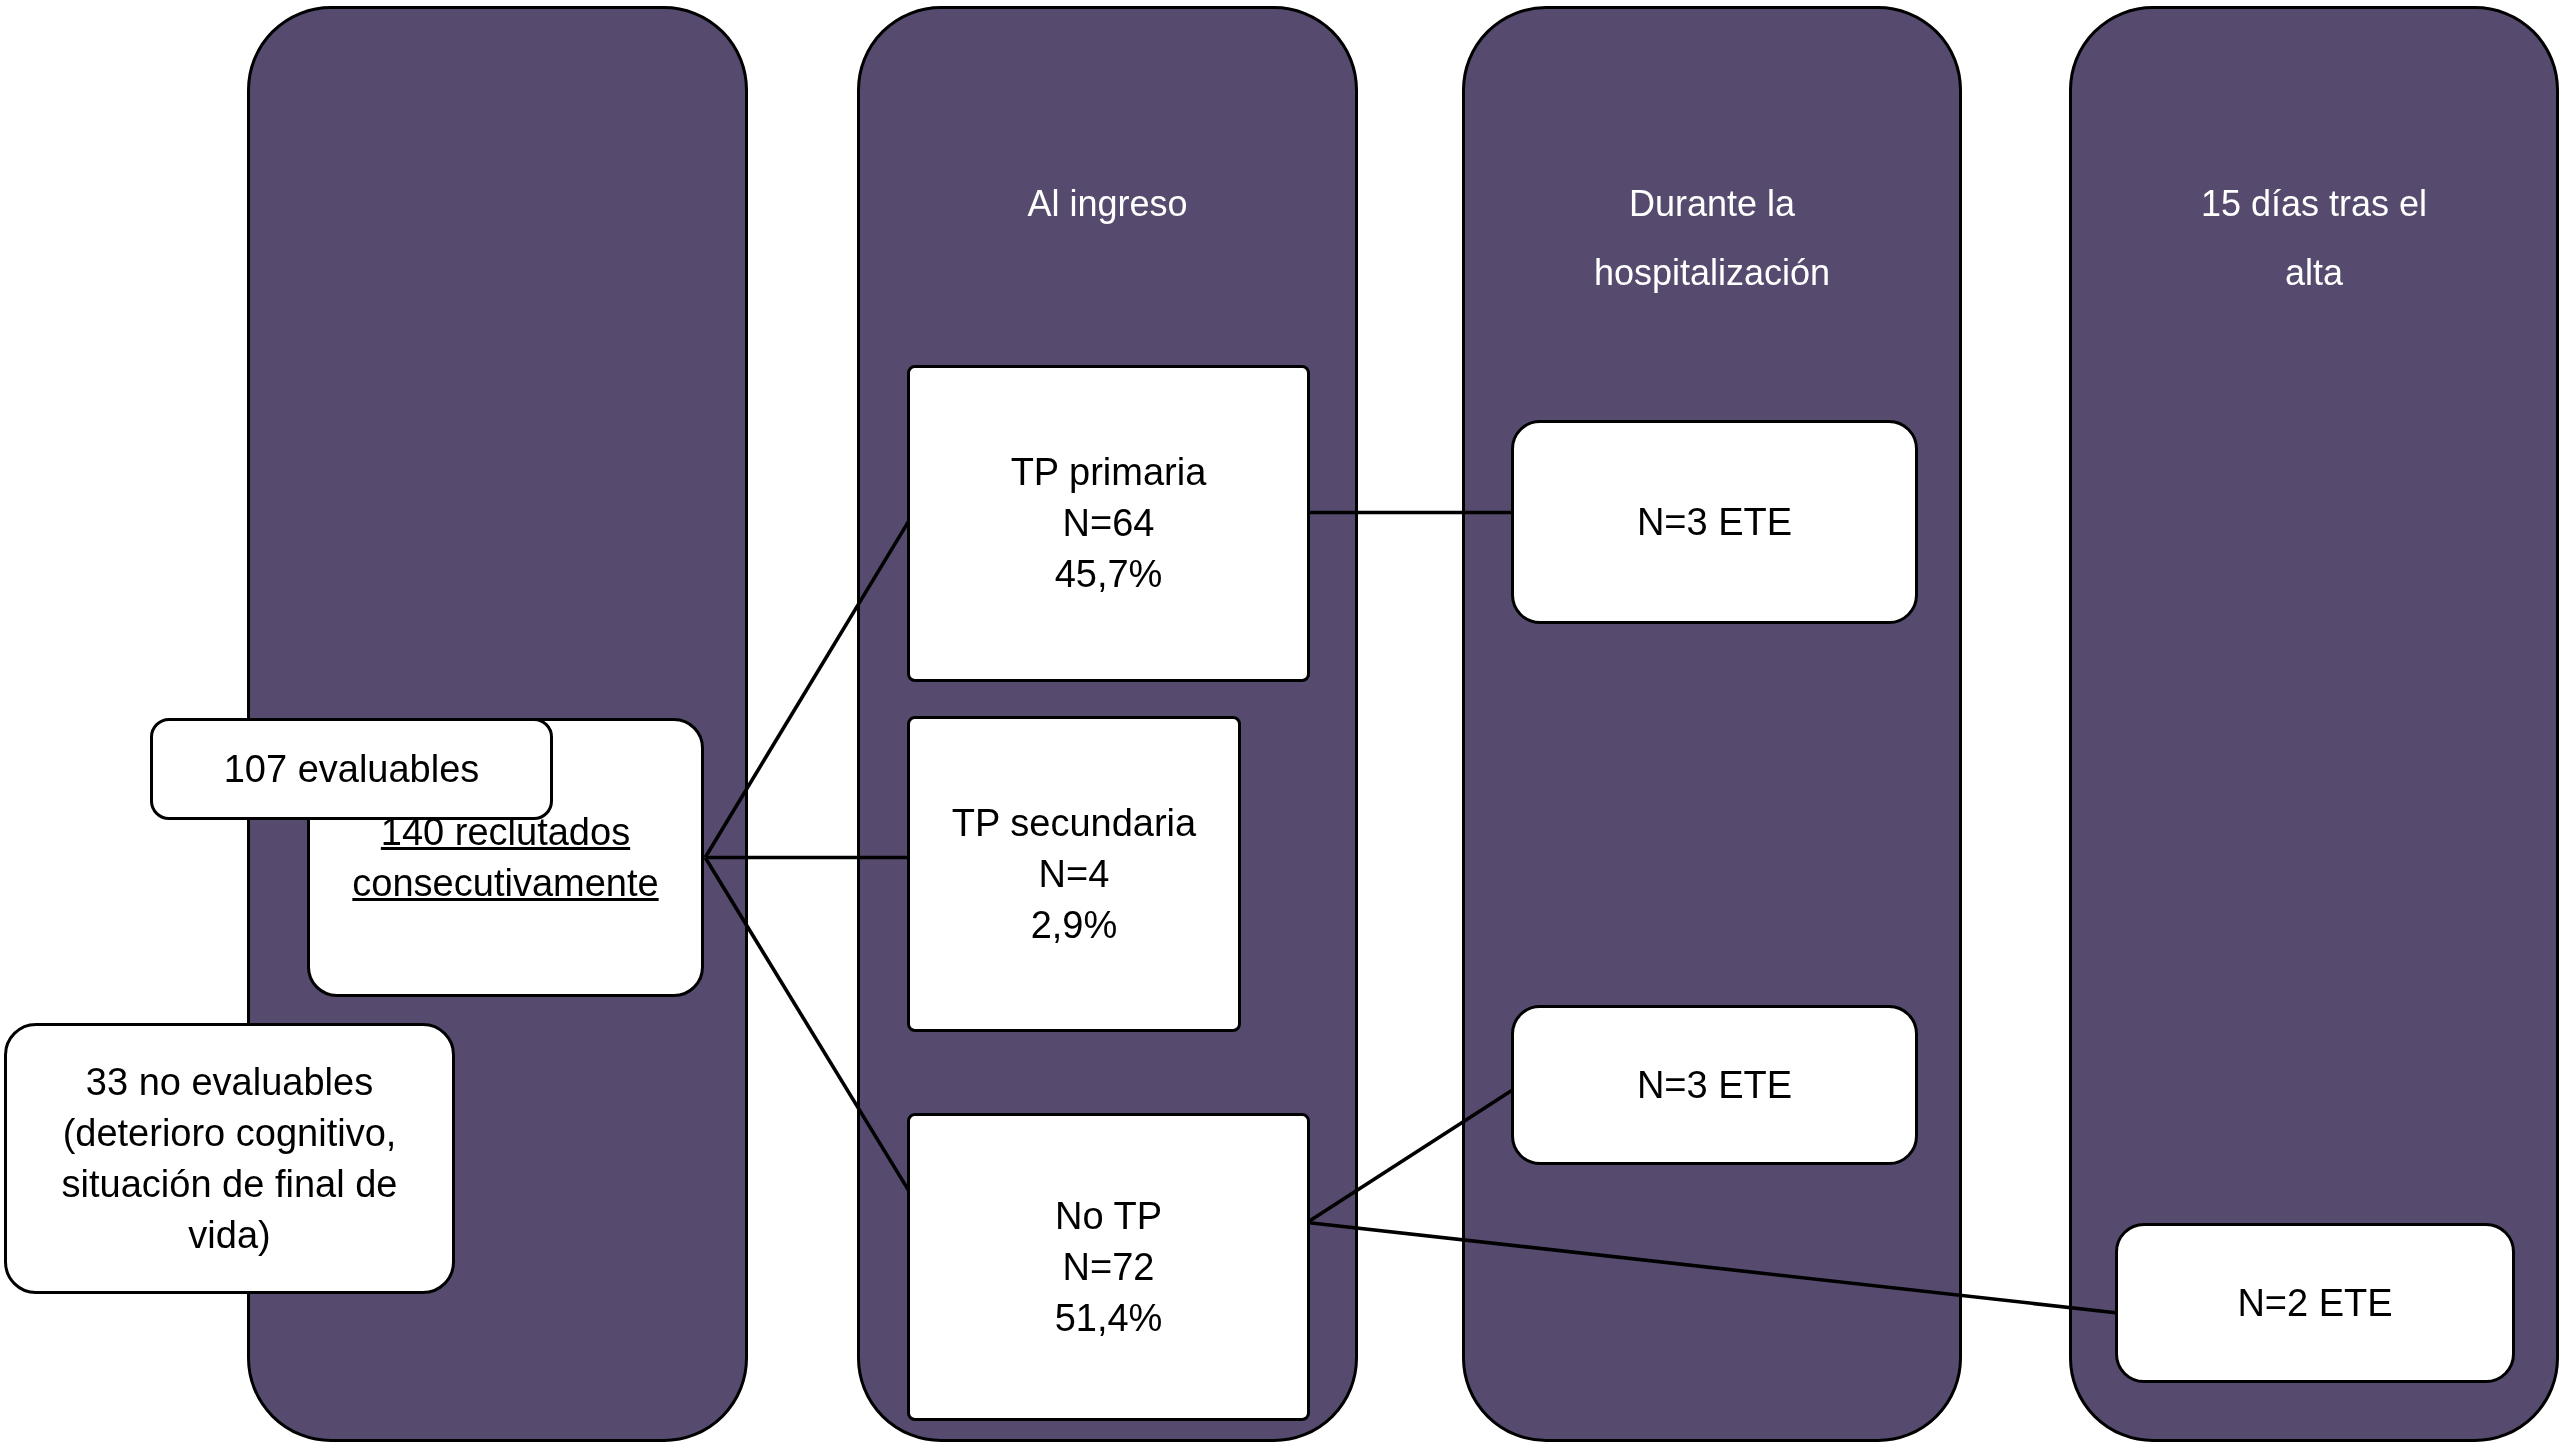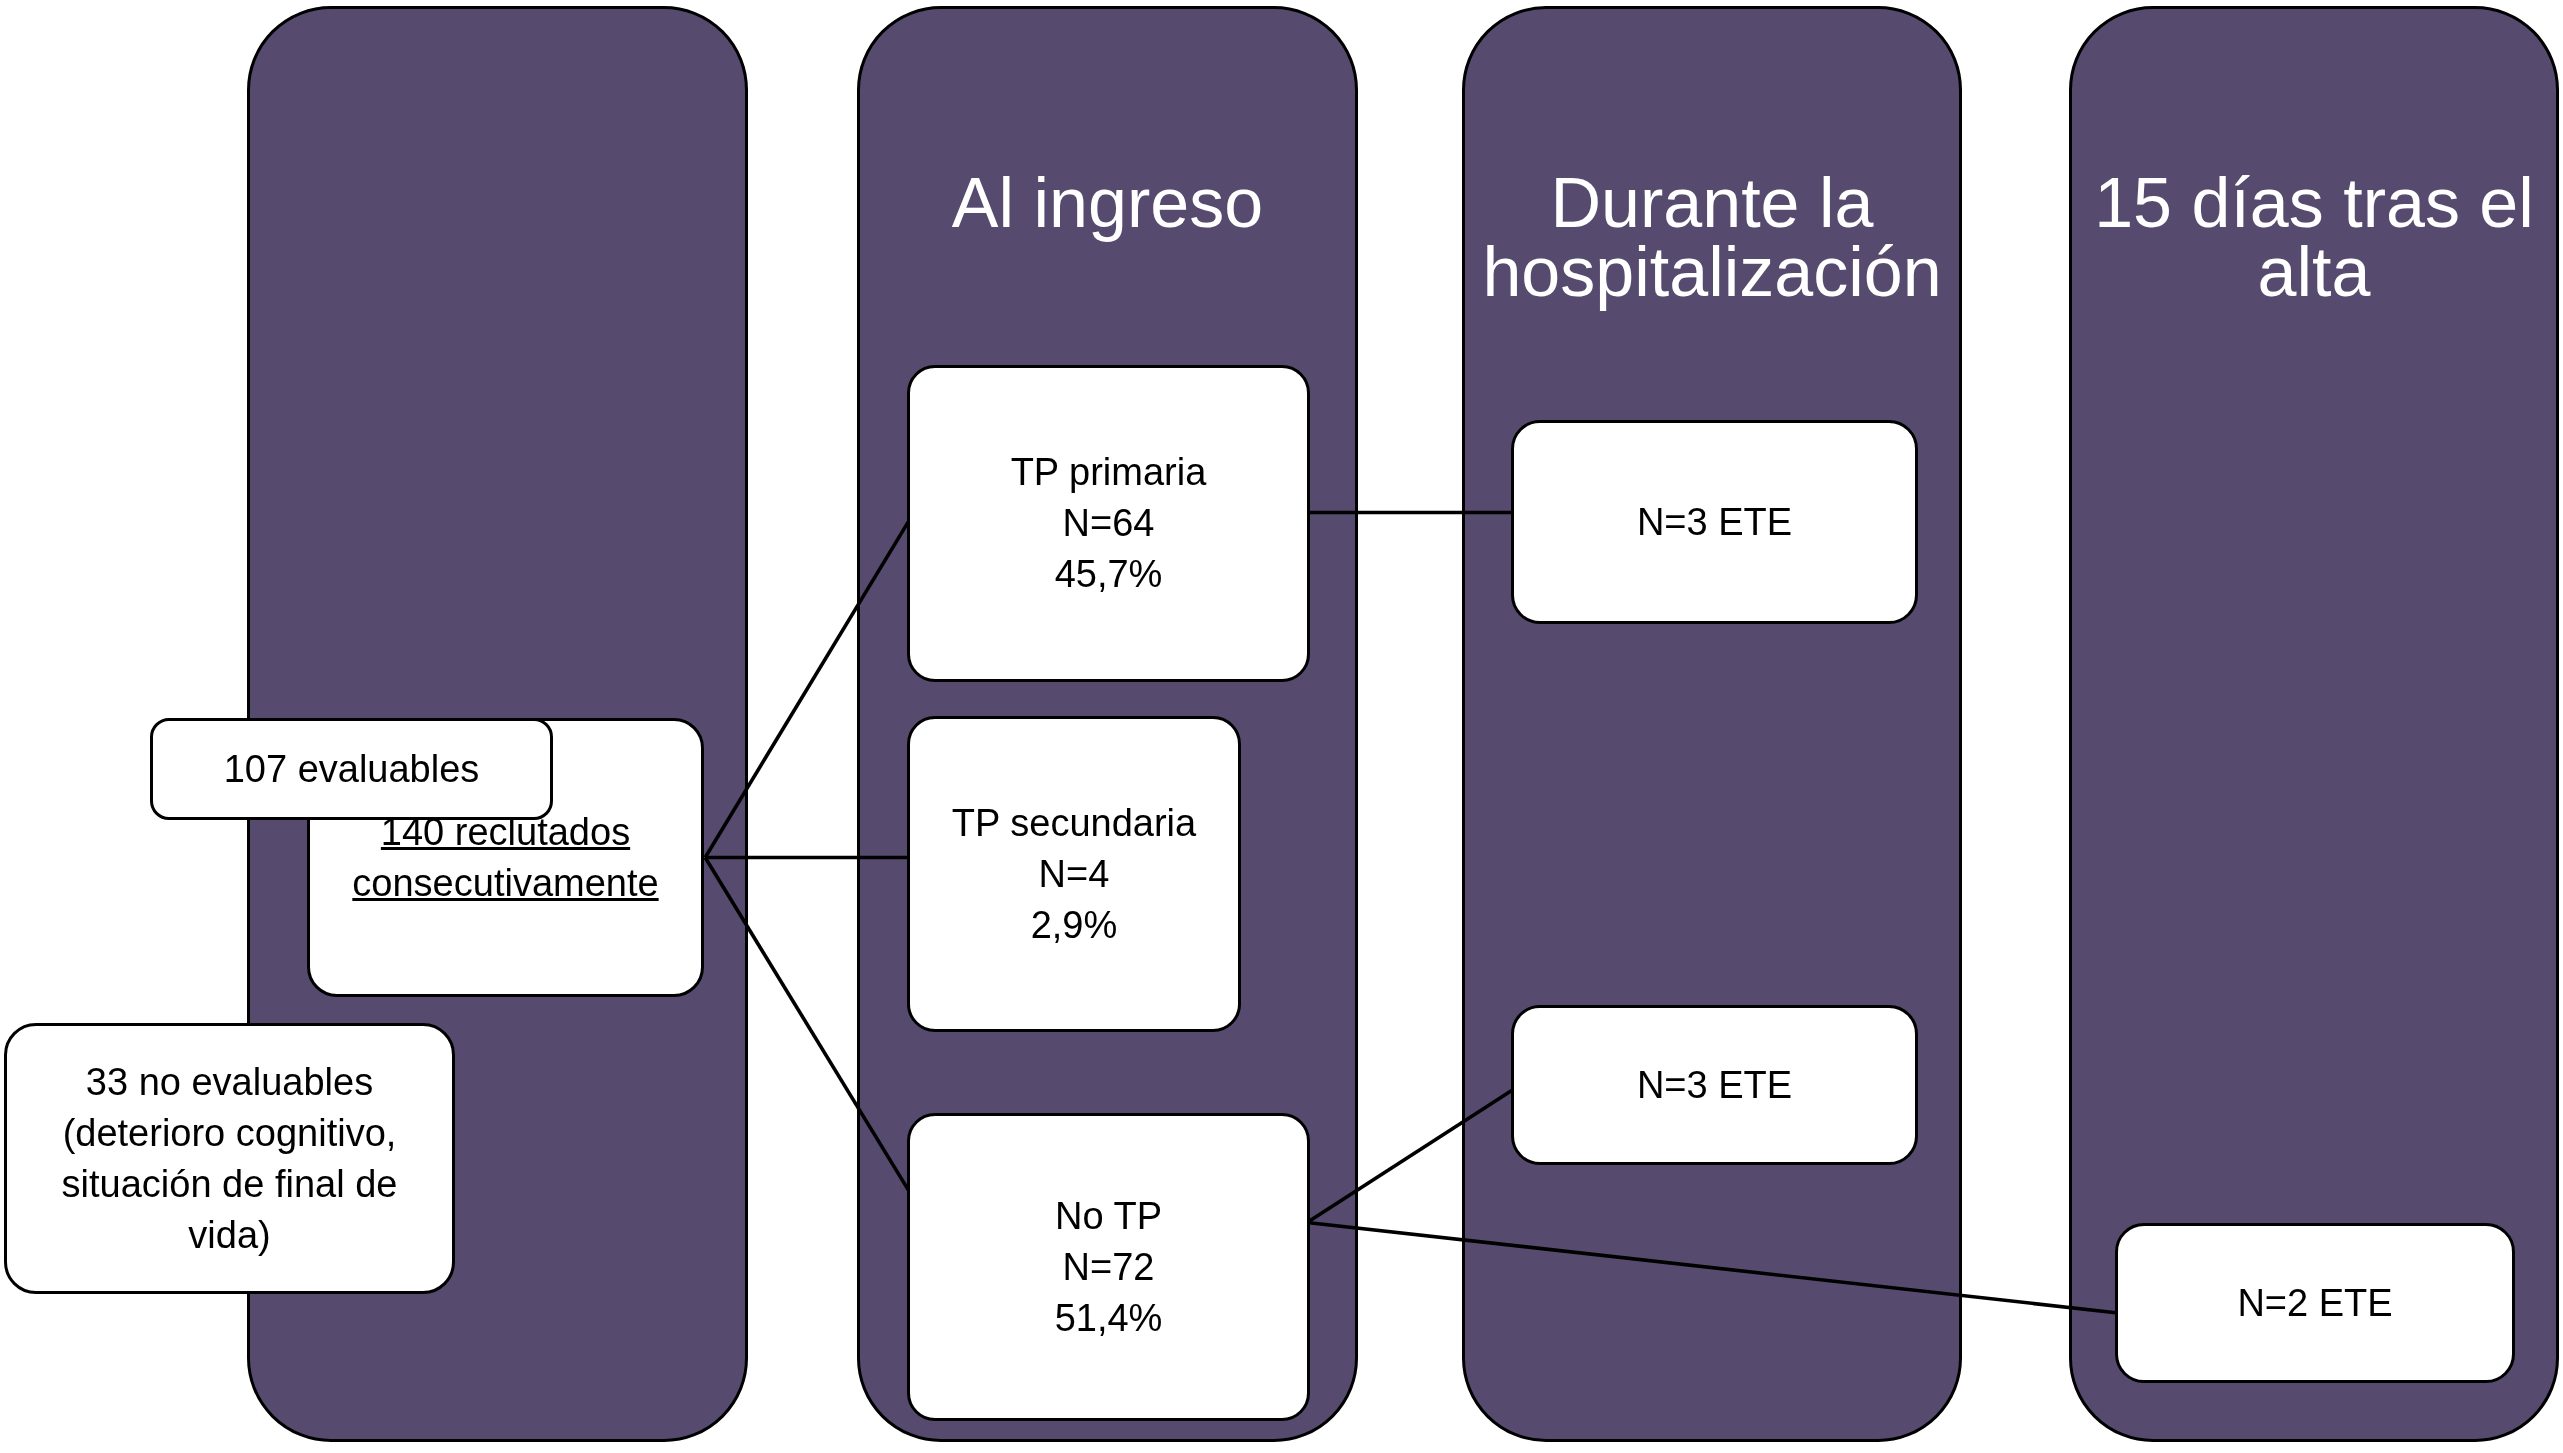--- a/index.html
+++ b/index.html
@@ -30,21 +30,21 @@
   .col-2 { left: 857px; width: 501px; }
   .col-3 { left: 1462px; width: 500px; }
   .col-4 { left: 2069px; width: 490px; padding-left: 32px; }
   .col-header {
     position: absolute;
     top: 160px;
     left: 0;
     right: 0;
     text-align: center;
     color: #ffffff;
-    font-size: 70px;
+    font-size: 36px;
     line-height: 69px;
     white-space: pre-line;
   }
   
   .edges {
     position: absolute;
     left: 0;
     top: 0;
     z-index: 2;
     pointer-events: none;
@@ -52,21 +52,21 @@
   .edges line {
     stroke: #000000;
     stroke-width: 4.5;
   }
   
   .node {
     position: absolute;
     background: #ffffff;
     border: 3.2px solid #000000;
     box-sizing: border-box;
-    border-radius: 28px;
+    border-radius: 8px;
     display: flex;
     align-items: center;
     justify-content: center;
     text-align: center;
     color: #000000;
     font-size: 38px;
     line-height: 51px;
     white-space: pre-line;
     z-index: 3;
   }

